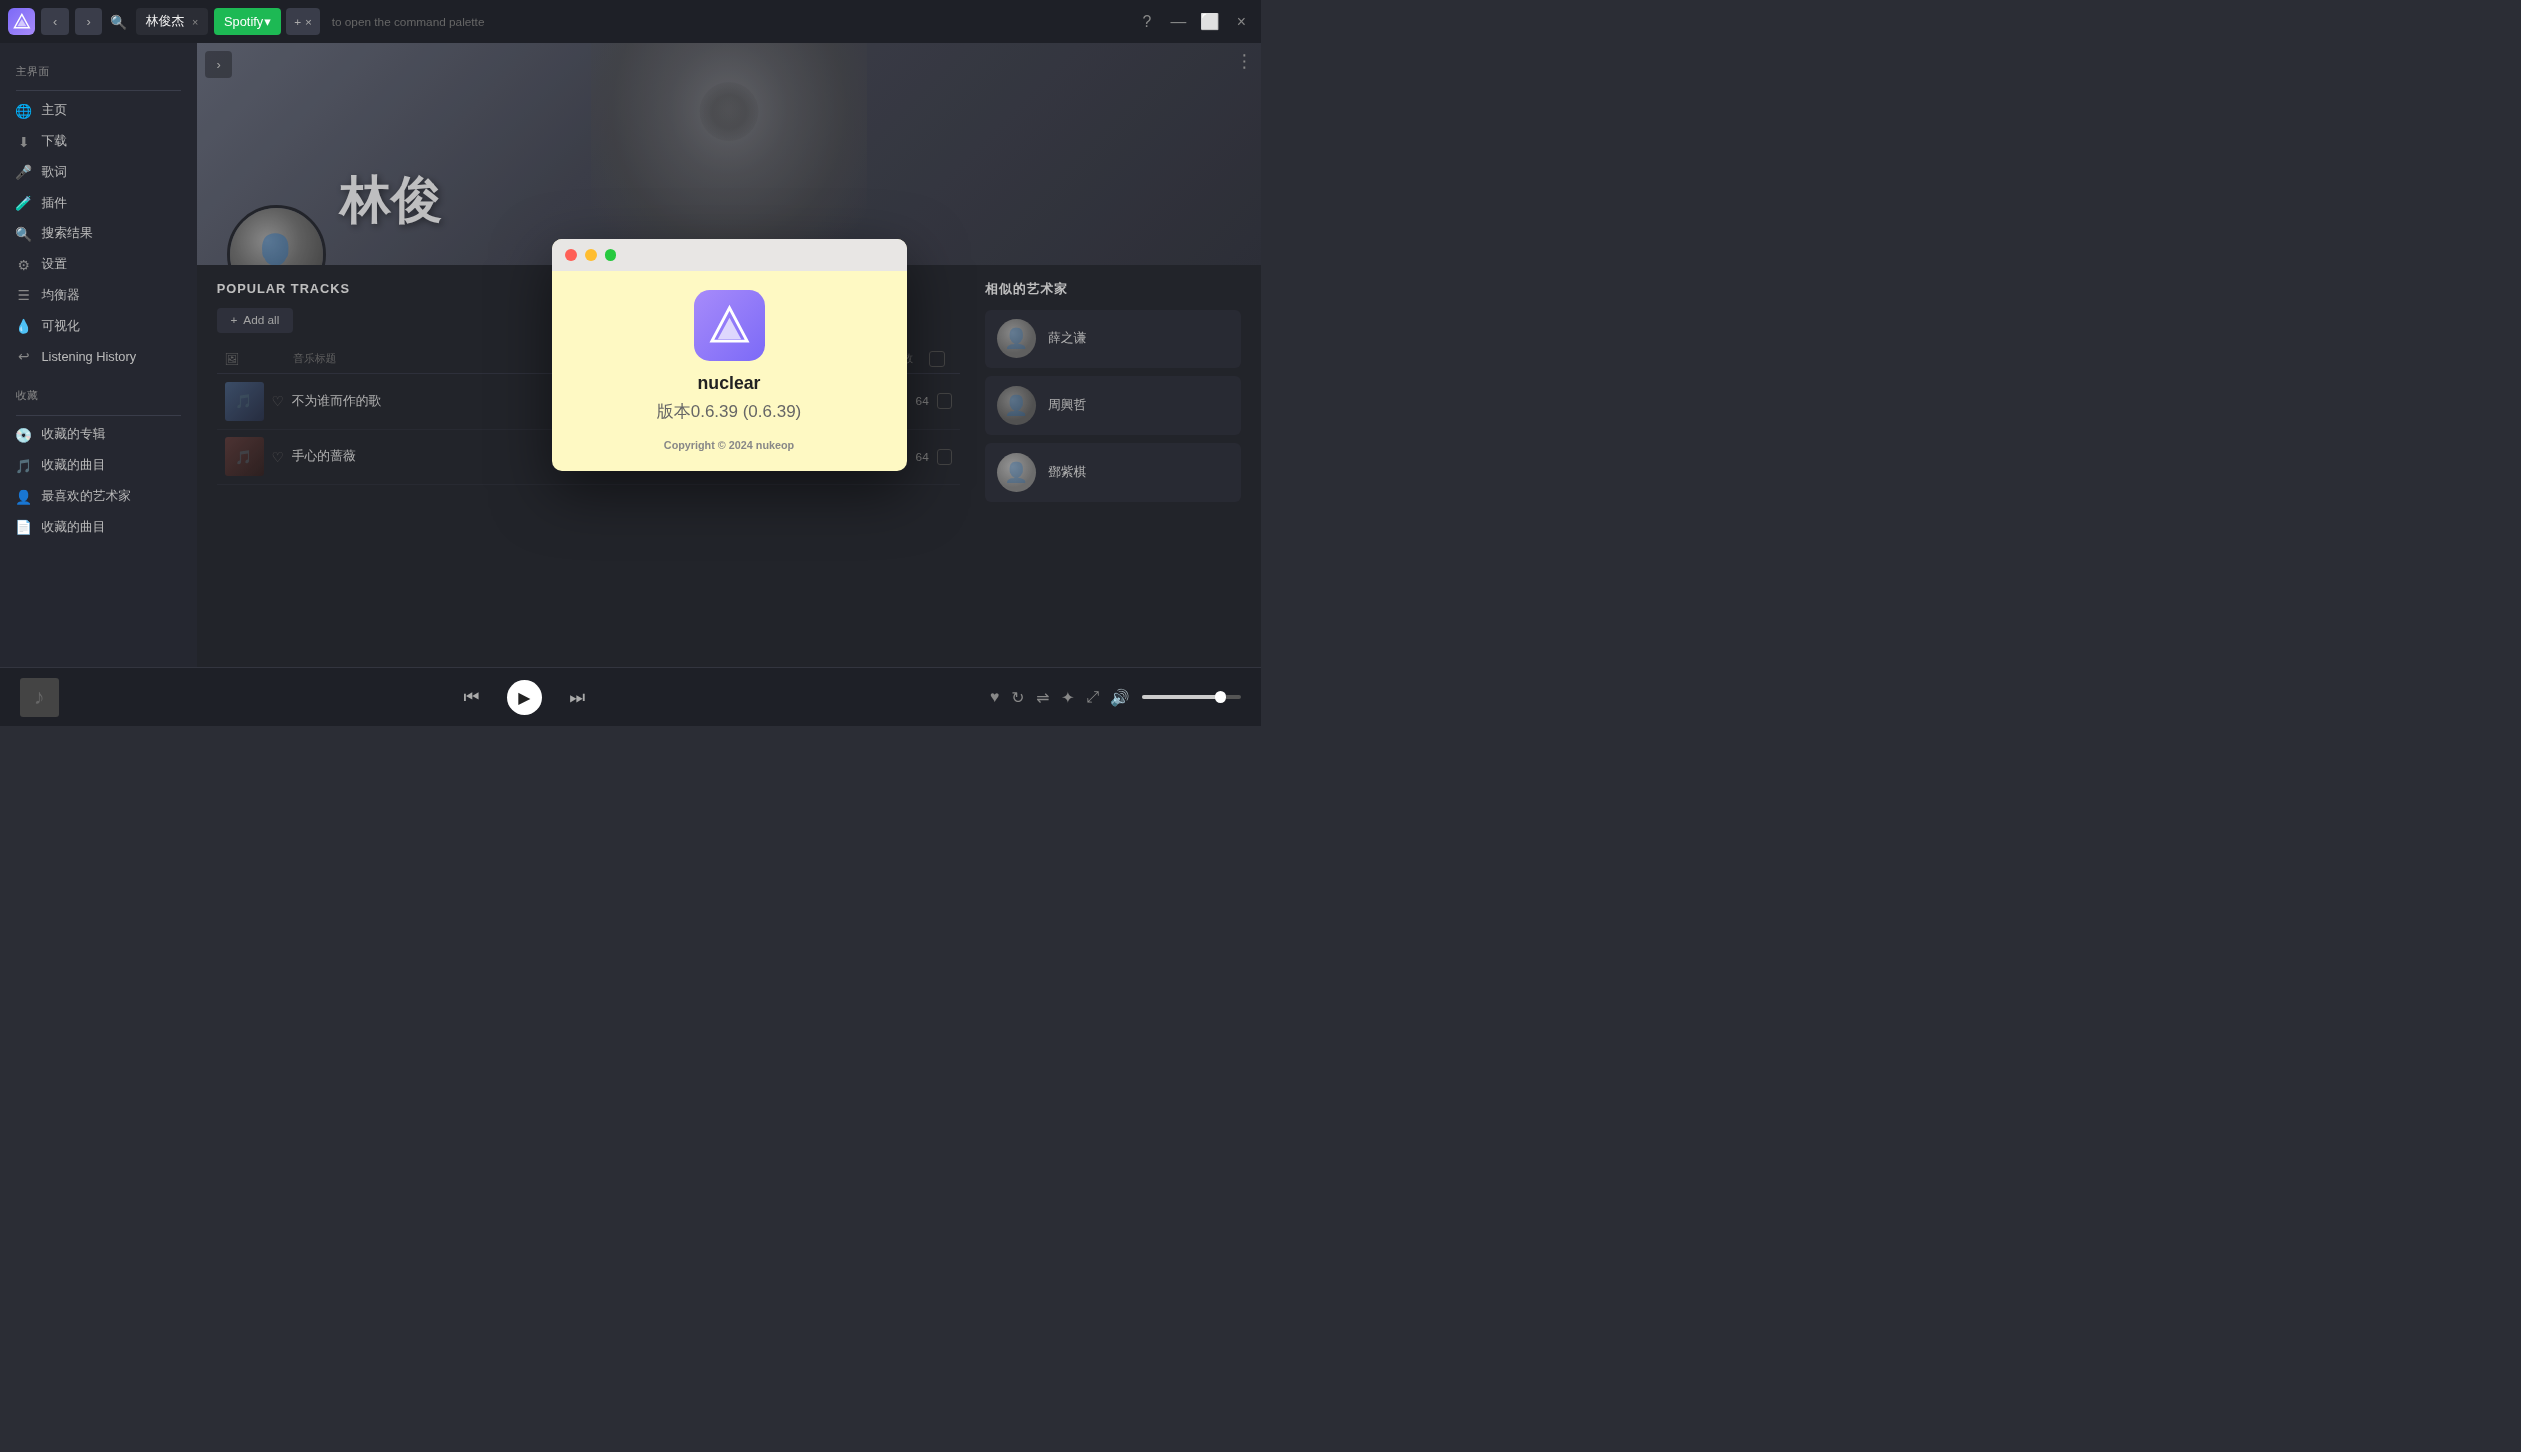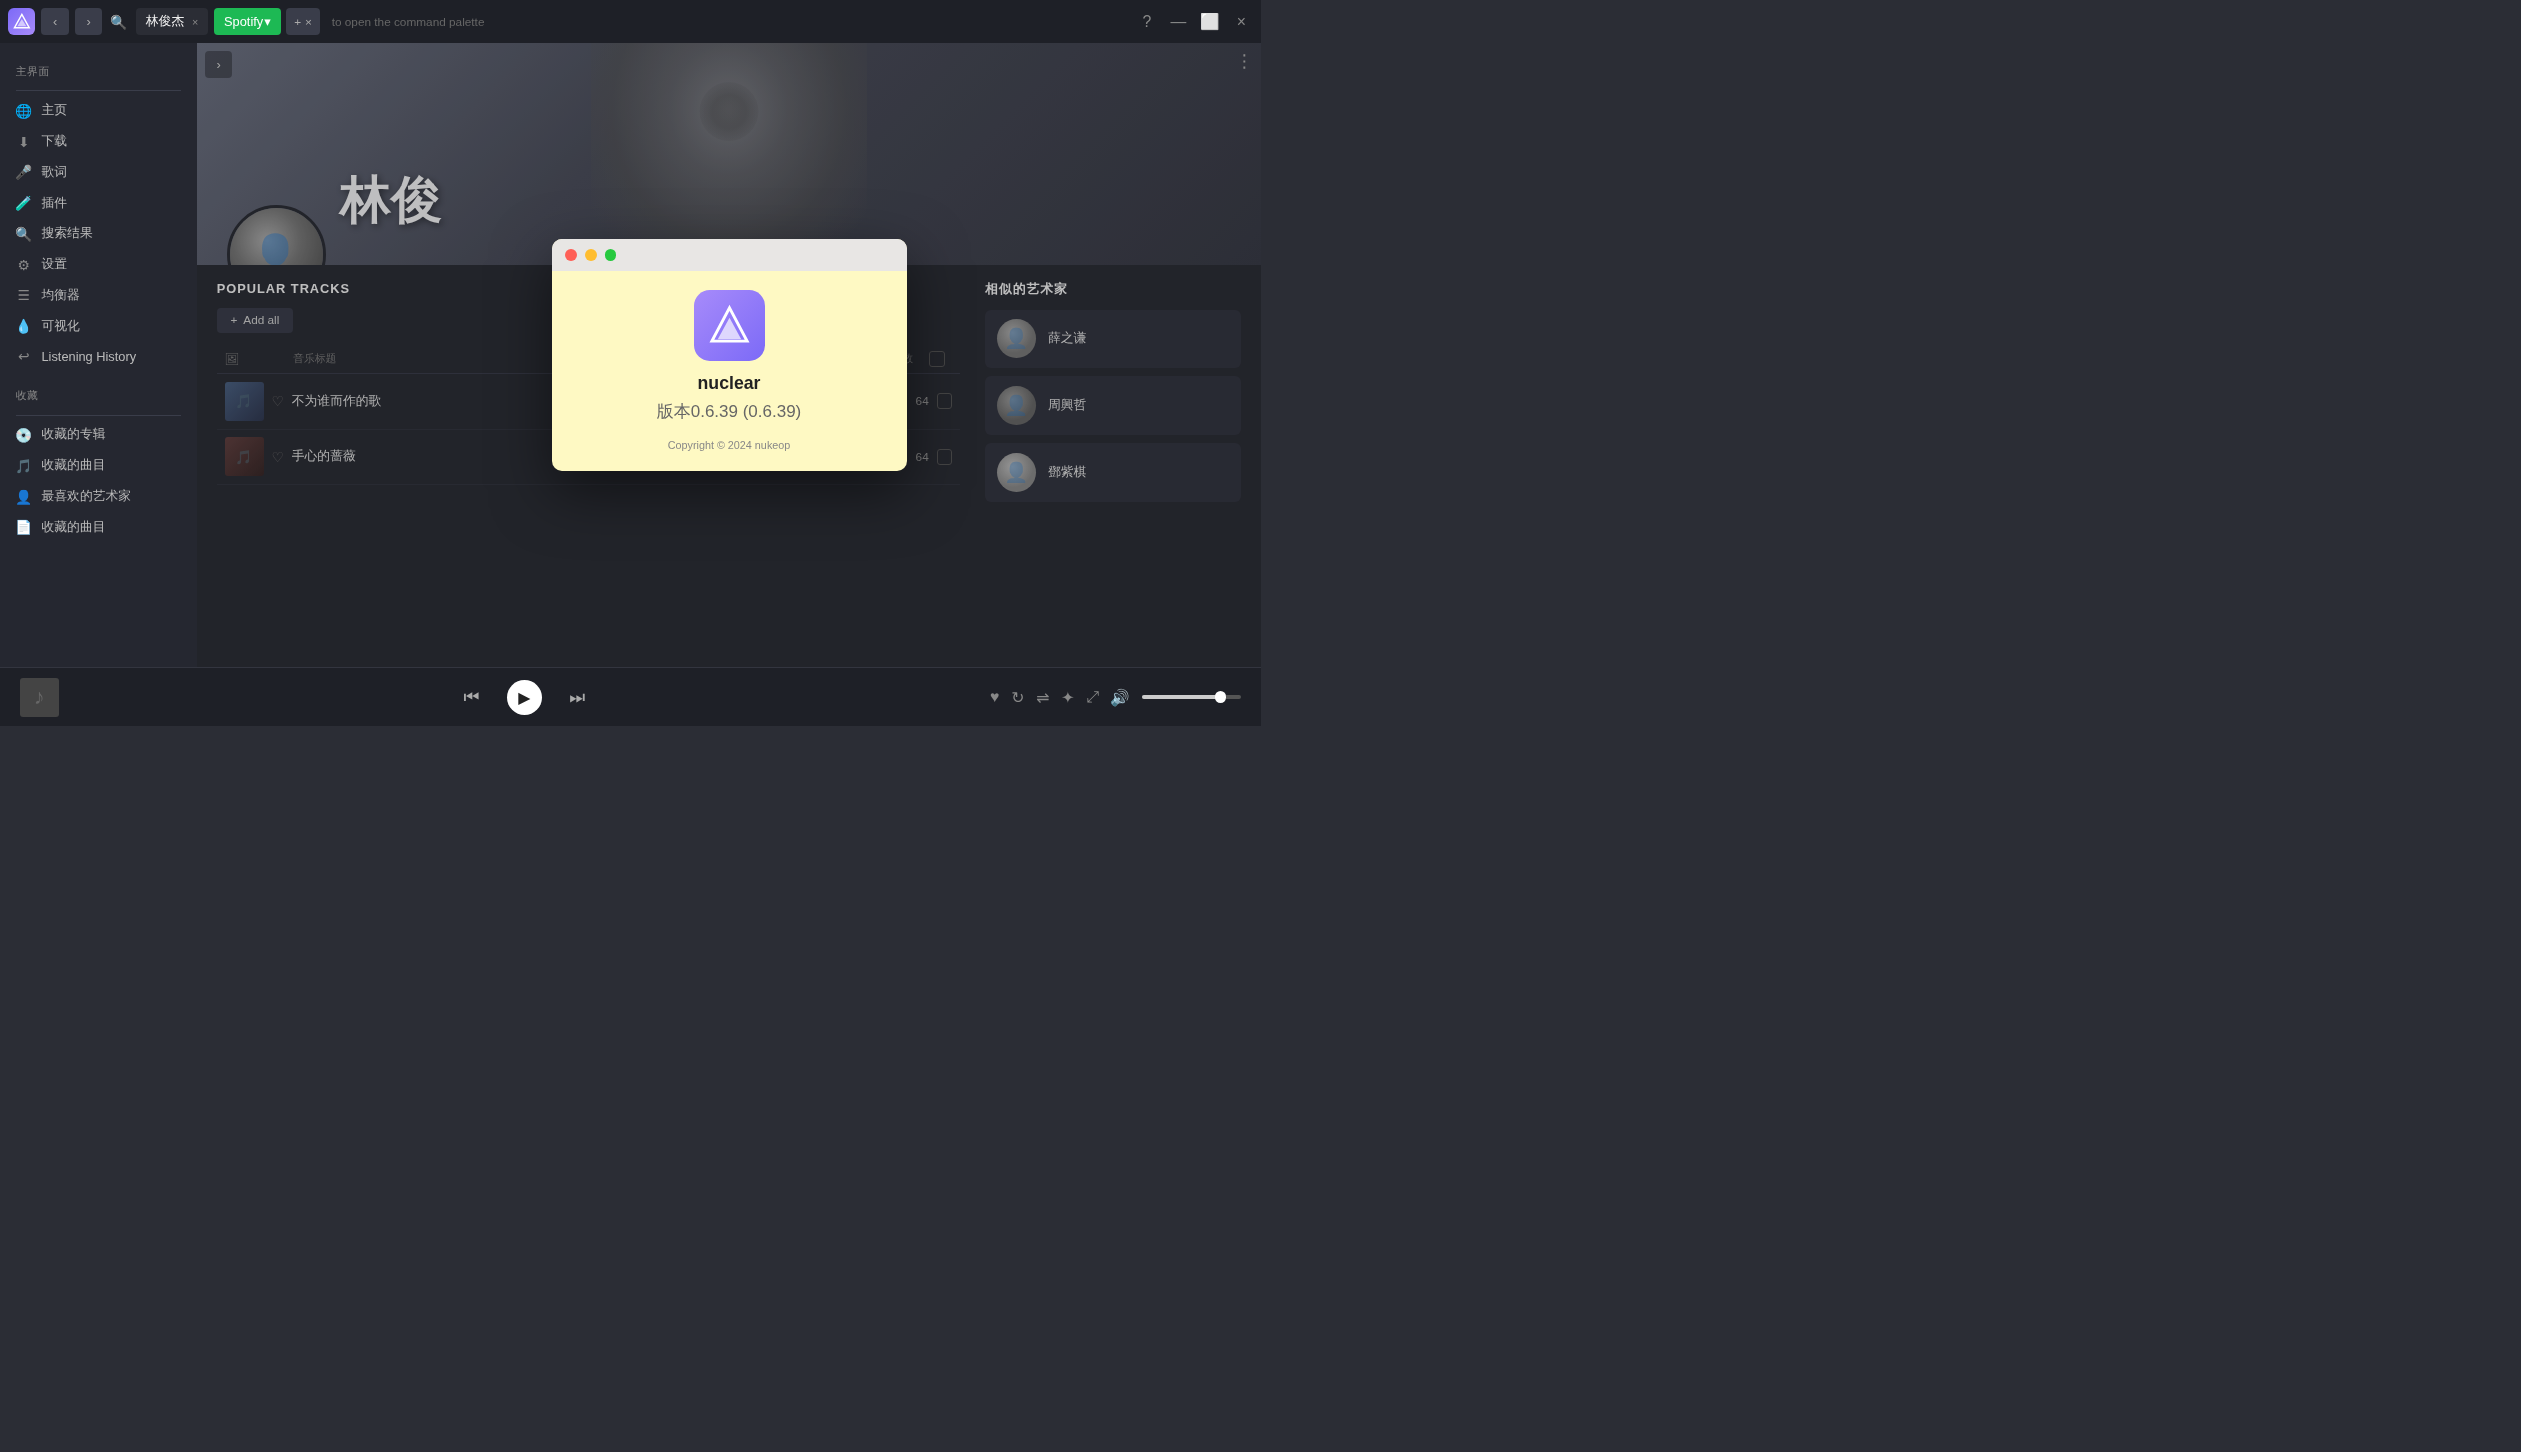--- a/index.html
+++ b/index.html
@@ -335,21 +335,21 @@
       display: flex; align-items: center; justify-content: center;
     }
     .about-app-name {
       font-size: 17.7px; font-weight: 600; color: #222;
       margin-bottom: 5.9px;
     }
     .about-version {
       font-size: 17px; color: #666; margin-bottom: 16px;
     }
     .about-copyright {
-      font-size: 10.8px; color: #888;
+      font-size: 10.8px; color: #888; font-weight: bold;
     }
 
     
     .player-bar {
       height: 59px;
       background: #1e2027;
       display: flex;
       align-items: center;
       padding: 0 19.7px;
       gap: 15.8px;

